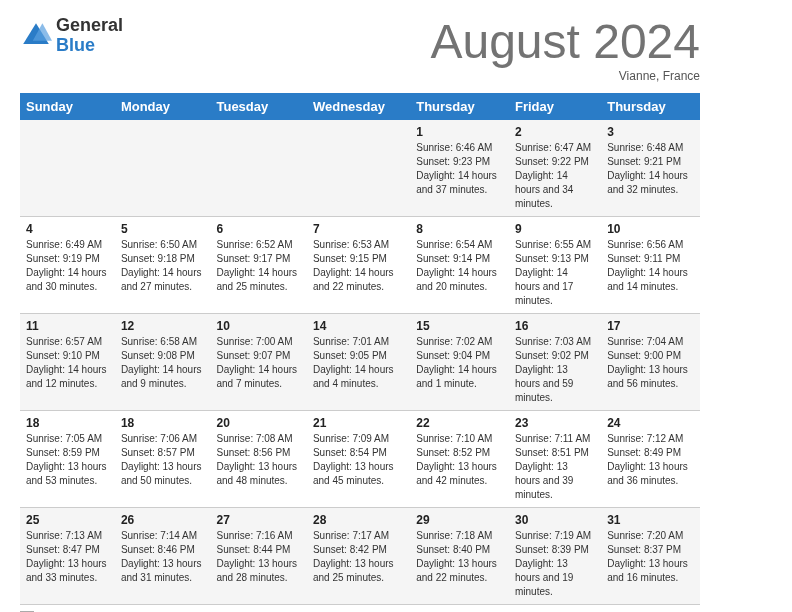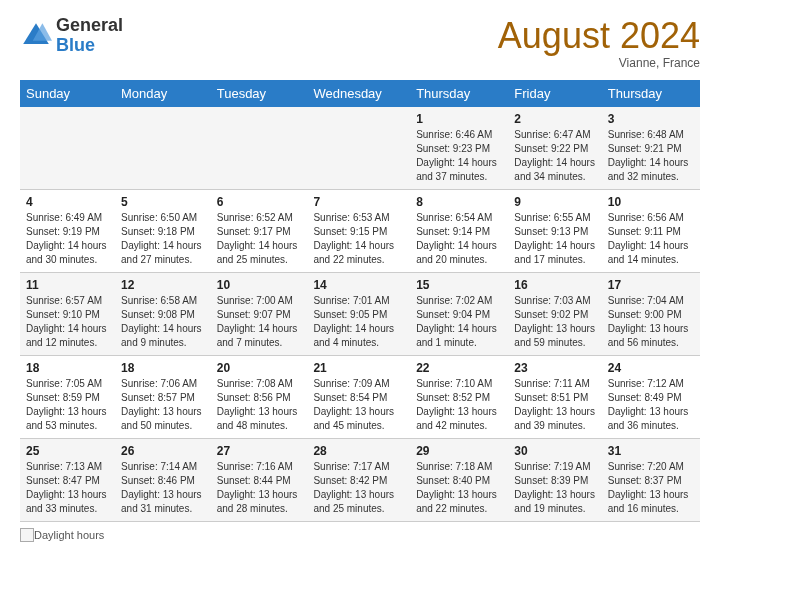--- a/index.html
+++ b/index.html
@@ -41,41 +41,41 @@
       color: #2a7cc7;
     }
     .logo-icon {
       width: 32px;
       height: 32px;
     }
     .title-block {
       text-align: right;
     }
     .month-year {
-      font-size: 36px;
+      font-size: 48px;
       font-weight: 300;
-      color: #a16207;
+      color: #737373;
       line-height: 1.1;
     }
     .location {
       font-size: 12px;
       color: #555;
     }
     table {
       width: 100%;
       border-collapse: collapse;
       font-size: 11px;
     }
     thead tr th {
       background-color: #2a7cc7;
       color: #fff;
       padding: 6px 6px;
       text-align: left;
       font-size: 13px;
-      font-weight: 400;
+      font-weight: 700;
     }
     tbody tr {
       border-bottom: 1px solid #ccc;
     }
     tbody tr:nth-child(odd) {
       background-color: #f5f5f5;
     }
     tbody tr:nth-child(even) {
       background-color: #fff;
     }

